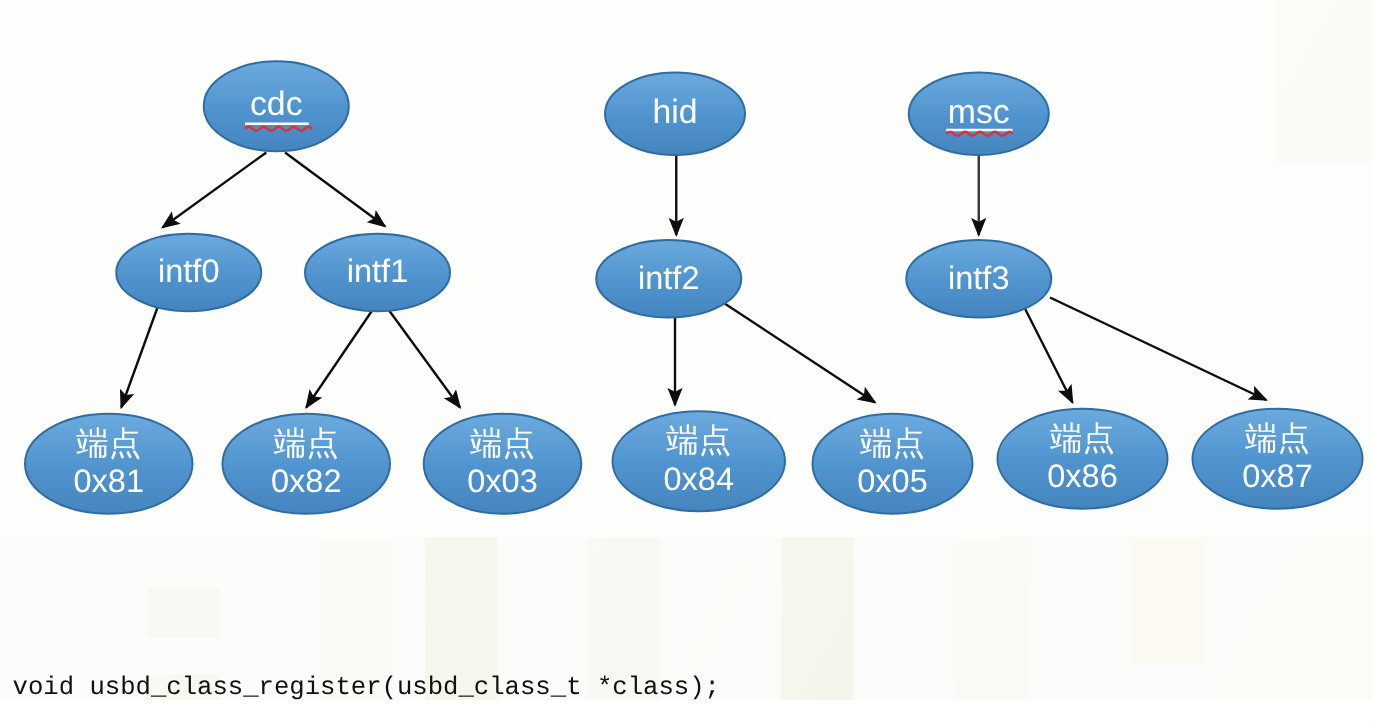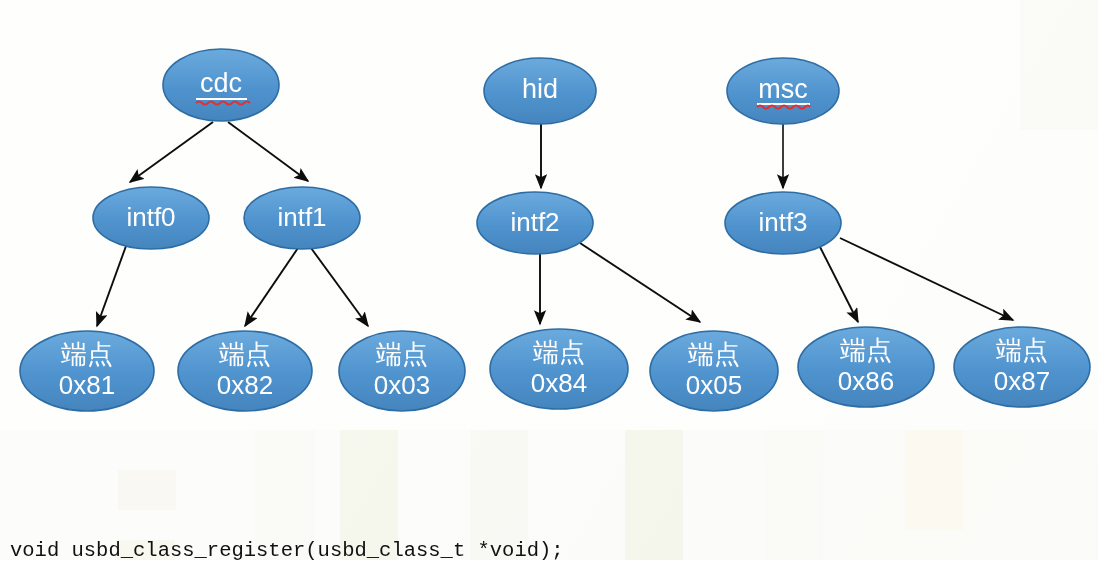--- a/index.html
+++ b/index.html
@@ -183,18 +183,18 @@
       <text class="node-label size-md" x="866" y="383">0x86</text>
     </g>
     <g>
       <ellipse cx="1022" cy="367" rx="68" ry="40" fill="url(#nodeGrad)" stroke="#2E6DA4" stroke-width="1.6"></ellipse>
       <text class="node-label size-md" x="1022" y="352">端点</text>
       <text class="node-label size-md" x="1022" y="383">0x87</text>
     </g>
   </svg>
 
   <div class="code-block">
-    <div class="code-line" id="code-line-0"><span>void </span><span class="sq">usbd_class_register</span><span>(</span><span class="sq">usbd_class_t</span><span> *void);</span></div>
+    <div class="code-line" id="code-line-0"><span>void </span><span class="sq">usbd_class_register</span><span>(</span><span class="sq">usbd_class_t</span><span> *class);</span></div>
     
     
   </div>
 
 </div>
 
 </body></html>

